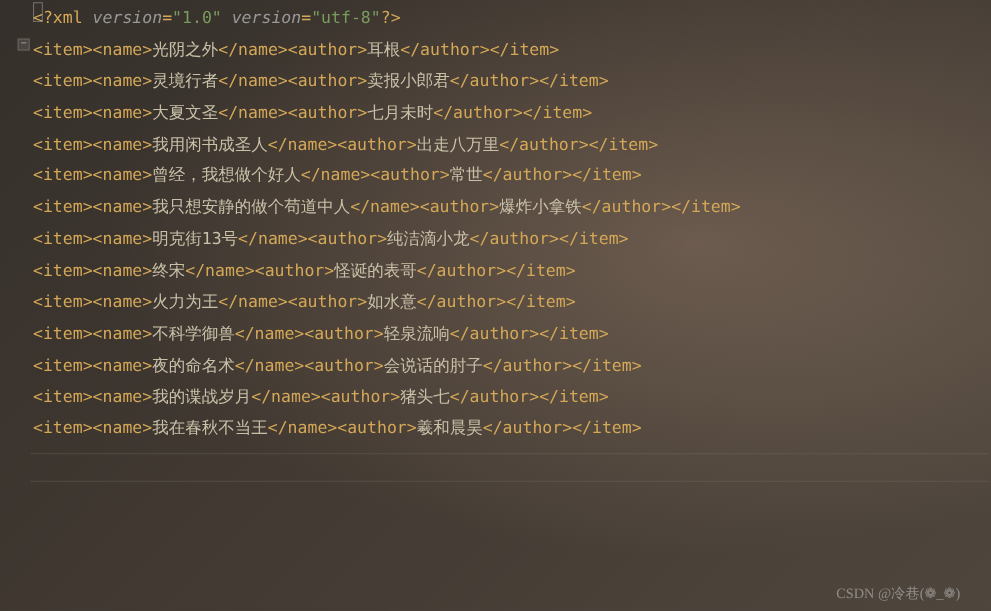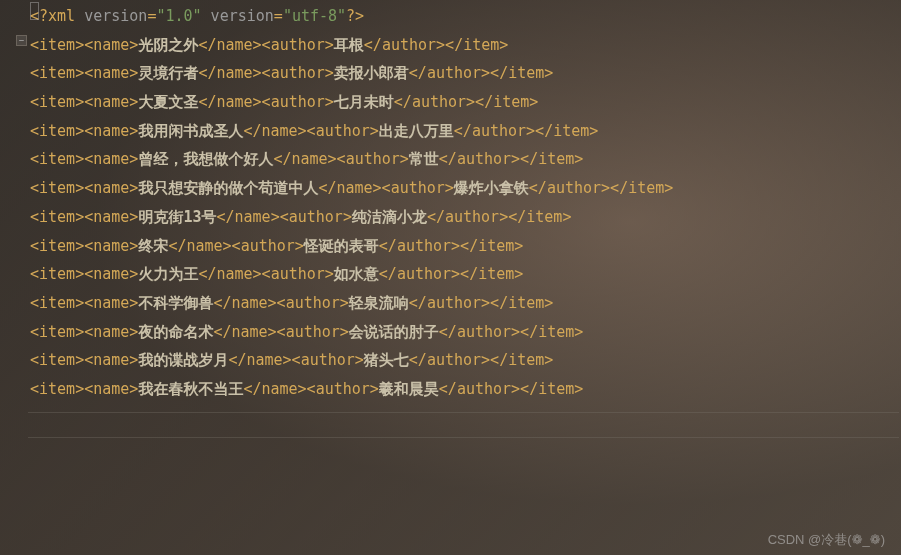--- a/index.html
+++ b/index.html
@@ -51,23 +51,23 @@
     padding-top: 0;
   }
   .line {
     height: 28.7px;
     line-height: 28.7px;
     white-space: pre;
     color: #d4a857;
   }
   .tag { color: #d4a857; }
   .bracket { color: #d4a857; }
-  .attr-name { color: #999; }
+  .attr-name { color: #999; font-style: italic; }
   .attr-val { color: #7a9b5e; }
-  .text-content { color: #c9c0a8; font-weight: bold; }
+  .text-content { color: #c9c0a8; }
   .cursor-box {
     position: absolute;
     left: 30px;
     top: 2px;
     width: 9px;
     height: 18px;
     border: 1px solid rgba(200,200,200,0.4);
     z-index: 3;
   }
   .current-line-border {
@@ -76,25 +76,25 @@
     top: 412px;
     right: 2px;
     height: 26px;
     border-top: 1px solid rgba(120,115,105,0.35);
     border-bottom: 1px solid rgba(120,115,105,0.35);
     z-index: 1;
     pointer-events: none;
   }
   .watermark {
     position: absolute;
-    right: 16px;
+    right: 28px;
     bottom: 6px;
     color: rgba(200,200,200,0.55);
     font-size: 13px;
-    font-family: Liberation Sans, sans-serif;
+    font-family: Liberation Serif, serif;
     z-index: 5;
   }
 </style>
 </head>
 <body>
 <div class="bg-overlay"></div>
 
 <div class="editor">
   <div class="gutter">
     <div class="fold-icon">−</div>

